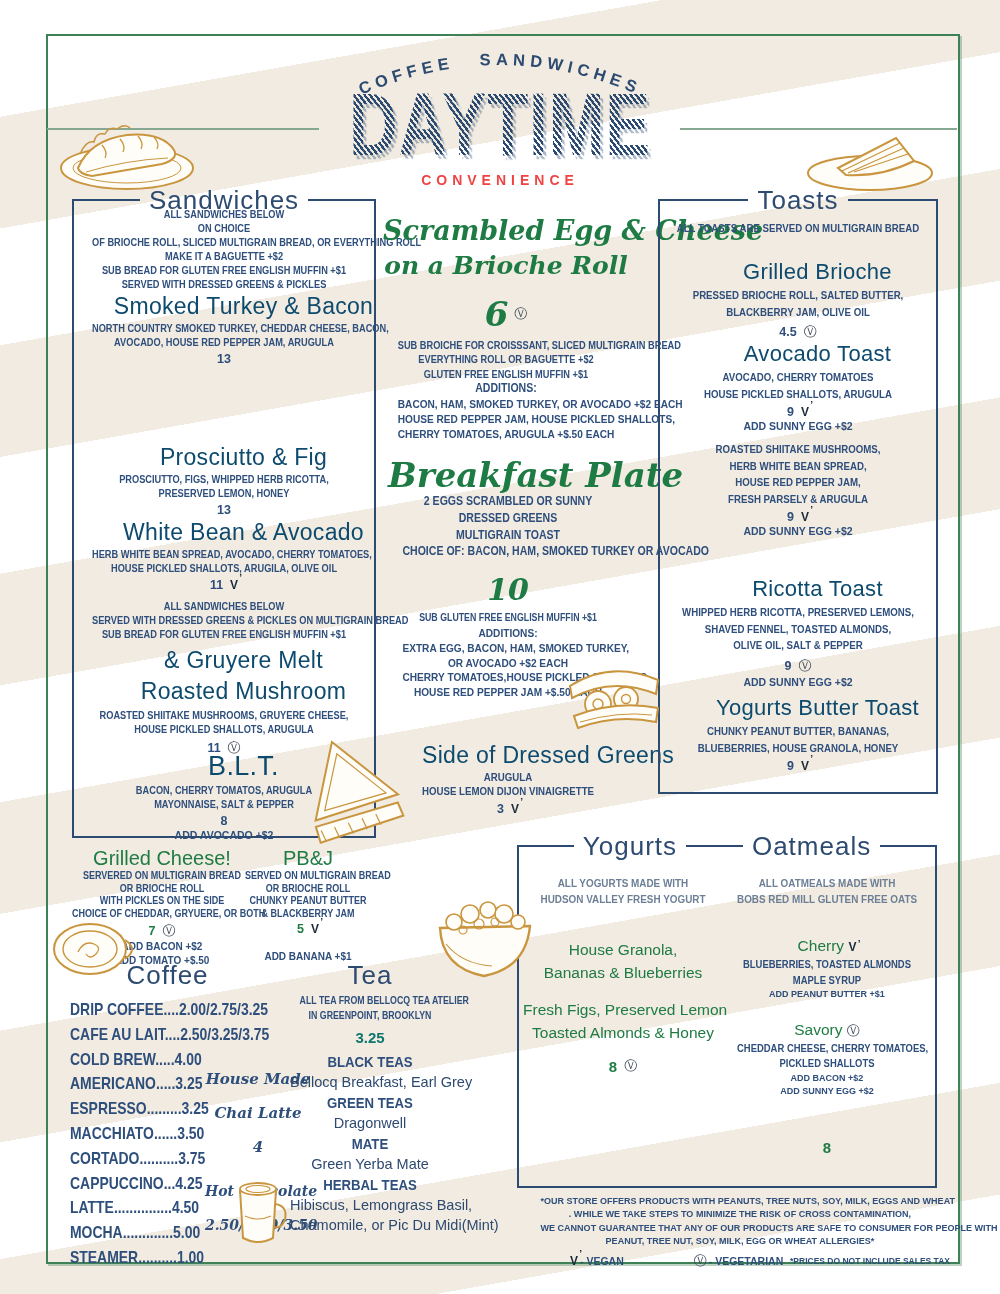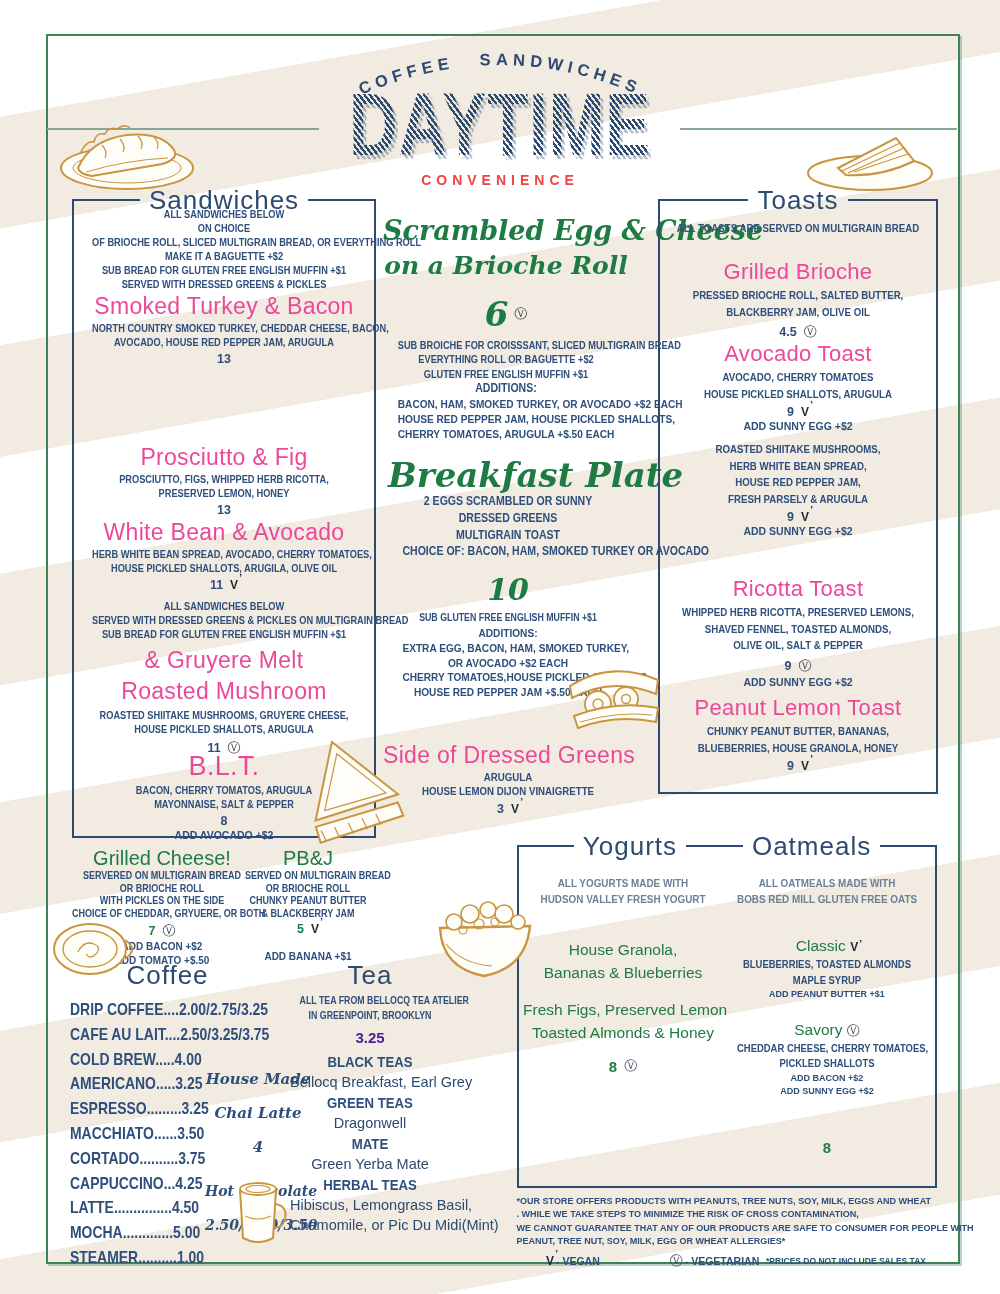--- a/index.html
+++ b/index.html
@@ -27,21 +27,21 @@
   .logo-rule{position:absolute;top:128px;height:2px;background:#86a792;}
   .rule-left{left:47px;width:272px;}
   .rule-right{left:680px;width:277px;}
   .subtitle{position:absolute;left:0;right:0;top:172px;text-align:center;
     font-size:14px;font-weight:bold;letter-spacing:5px;color:#ef4444;}
   
   .sec-title{font-size:26px;font-weight:normal;color:#2d4a70;letter-spacing:1px;margin:0;white-space:nowrap;}
   .desc{font-weight:bold;color:#2e4e7c;font-size:10.5px;line-height:14px;
     transform:scaleX(.88);transform-origin:50% 50%;}
   .desc div{white-space:nowrap;}
-  .item-name{font-size:23px;color:#ec4899;letter-spacing:.3px;line-height:28px;white-space:nowrap;}
+  .item-name{font-size:23px;color:#0c4a6e;letter-spacing:.3px;line-height:28px;white-space:nowrap;padding-left:39px;}
   .price-row{display:flex;justify-content:center;align-items:center;gap:7px;
     font-weight:bold;color:#2e4e7c;font-size:12.5px;margin-top:3px;}
   .green{color:#1e7b43;}
   .veg-icon{font-size:13px;font-weight:normal;color:#3f4a58;}
   .vegan-icon{position:relative;font-size:12px;font-weight:bold;color:#1d2a3a;}
   .vegan-icon::after{content:"ʼ";position:absolute;top:-5px;right:-4px;font-size:10px;color:#1d2a3a;}
   .note{font-weight:bold;color:#2e4e7c;font-size:10.5px;line-height:14px;}
   .script{font-family:"DejaVu Serif",serif;font-style:italic;font-weight:bold;color:#1e7b43;}
   .navyscript{font-family:"DejaVu Serif",serif;font-style:italic;font-weight:bold;color:#2e4e7c;}
   
@@ -73,36 +73,36 @@
   .sm-desc div{white-space:nowrap;}
   .coffee-sec{position:absolute;left:70px;top:960px;width:195px;}
   .coffee-title{text-align:center;font-size:26px;color:#2d4a70;letter-spacing:1px;}
   .coffee-list{margin-top:7px;font-weight:bold;color:#2e4e7c;font-size:17px;line-height:24.8px;
     transform:scaleX(.82);transform-origin:0 50%;}
   .coffee-list div{white-space:nowrap;}
   .chai-sec{position:absolute;left:205px;top:1056px;width:106px;text-align:center;}
   .chai-sec .navyscript{font-size:15px;line-height:22px;white-space:nowrap;margin-top:12px;}
   .tea-sec{position:absolute;left:290px;top:960px;width:160px;text-align:center;}
   .tea-sec .desc{font-size:10px;line-height:14.5px;}
-  .tea-price{font-weight:bold;color:#4c1d95;font-size:15px;margin-top:6px;}
+  .tea-price{font-weight:bold;color:#0f766e;font-size:15px;margin-top:6px;}
   .tea-group-name{font-weight:bold;color:#2e4e7c;font-size:15px;line-height:21px;transform:scaleX(.88);white-space:nowrap;}
   .tea-group-desc{color:#2d4a70;font-size:14.5px;line-height:20px;white-space:nowrap;}
   
   .yogoat{left:517px;top:846px;width:416px;height:340px;}
   .yo-col{position:absolute;text-align:center;}
   .yo-intro{font-weight:bold;color:#6c7f95;font-size:11px;line-height:15.5px;transform:scaleX(.9);}
   .yo-intro div{white-space:nowrap;}
   .yo-item{color:#1e7b43;font-size:15.5px;line-height:23px;white-space:nowrap;}
   .oat-name{color:#1e7b43;font-size:15.5px;line-height:20px;}
   .oat-desc{font-weight:bold;color:#2e4e7c;font-size:10.5px;line-height:15.5px;transform:scaleX(.9);}
   .oat-desc div{white-space:nowrap;}
   .tiny-note{font-weight:bold;color:#2e4e7c;font-size:9px;line-height:13.5px;}
   .big-price{font-size:15px;}
   
-  .footer{position:absolute;left:506px;top:1194px;width:420px;text-align:left;}
+  .footer{position:absolute;left:530px;top:1194px;width:420px;text-align:center;}
   .footer .lines{font-weight:bold;color:#2e4e7c;font-size:9.5px;line-height:13.4px;transform:scaleX(.95);}
   .footer .lines div{white-space:nowrap;}
   .legend{display:flex;align-items:center;margin-top:4px;font-weight:bold;color:#2e4e7c;font-size:10.5px;}
   .legend .lg1{margin-left:40px;}
   .legend .lg2{margin-left:70px;display:flex;align-items:center;gap:2px;}
   .legend .lg3{margin-left:auto;font-size:8.5px;}
   .lg1{display:flex;align-items:center;gap:2px;}
   
   .illus{position:absolute;pointer-events:none;}
   .illus path,.illus ellipse,.illus circle{vector-effect:non-scaling-stroke;}
@@ -300,21 +300,21 @@
         <div>SHAVED FENNEL, TOASTED ALMONDS,</div>
         <div>OLIVE OIL, SALT &amp; PEPPER</div>
       </div>
       <div class="price-row">
         <span>9</span>
         <span class="veg-icon">Ⓥ</span>
       </div>
       <div class="note">ADD SUNNY EGG +$2</div>
     </div>
     <div class="abs item" style="top:494px">
-      <div class="item-name">Peanut Lemon Toast</div>
+      <div class="item-name">Yogurts Butter Toast</div>
       <div class="desc">
         <div>CHUNKY PEANUT BUTTER, BANANAS,</div>
         <div>BLUEBERRIES, HOUSE GRANOLA, HONEY</div>
       </div>
       <div class="price-row">
         <span>9</span>
         <span class="vegan-icon">V</span>
       </div>
     </div>
   </section>
@@ -419,21 +419,21 @@
         <span class="veg-icon">Ⓥ</span>
       </div>
     </div>
     <div class="yo-col" style="left:208px;top:30px;width:200px">
       <div class="yo-intro">
         <div>ALL OATMEALS MADE WITH</div>
         <div>BOBS RED MILL GLUTEN FREE OATS</div>
       </div>
       <div style="margin-top:29px">
         <div class="oat-name">
-          <span>Classic</span>
+          <span>Cherry</span>
           <span class="vegan-icon">V</span>
         </div>
         <div class="oat-desc">
           <div>BLUEBERRIES, TOASTED ALMONDS</div>
           <div>MAPLE SYRUP</div>
         </div>
         <div class="tiny-note">ADD PEANUT BUTTER +$1</div>
       </div>
       <div style="margin-top:18px">
         <div class="oat-name">

